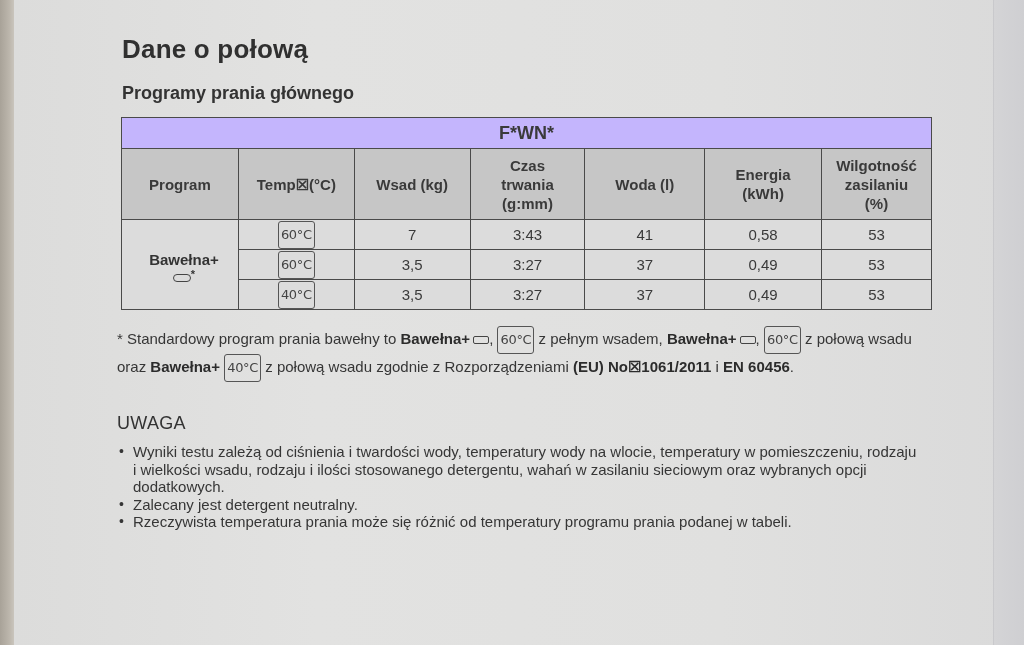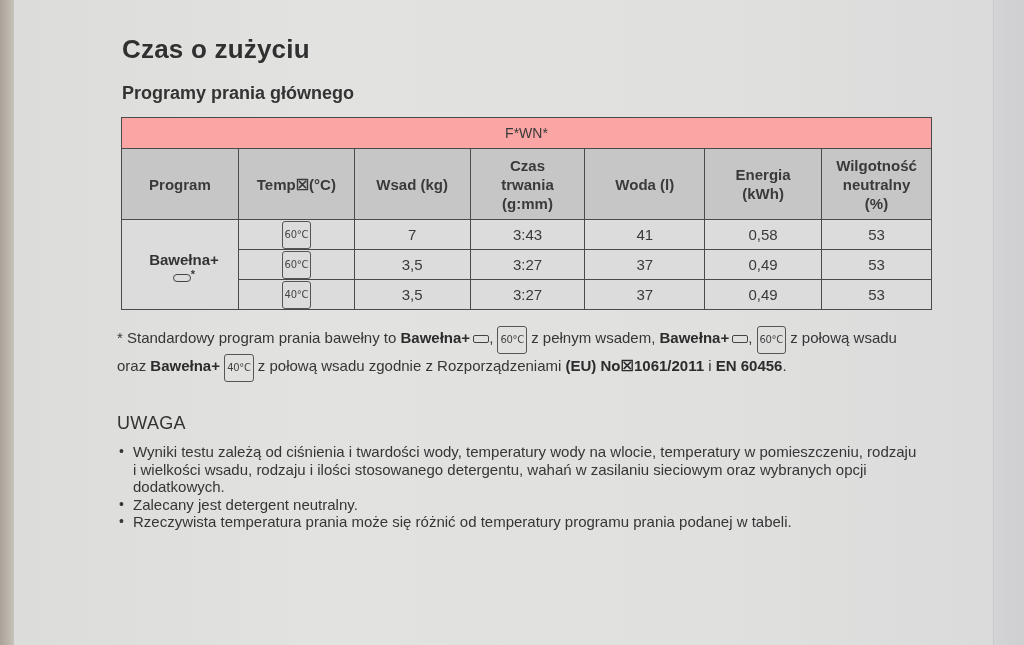--- a/index.html
+++ b/index.html
@@ -37,39 +37,39 @@
       border-collapse: collapse;
       font-size: 15px;
       color: #3a3a3a;
     }
     table.consumption td, table.consumption th {
       border: 1.5px solid #4a4a4a;
       text-align: center;
       vertical-align: middle;
     }
     .model-row th {
-      background: #fca5a5; height: 31px; font-weight: normal; font-size: 14px; color: #3a3a3a;
+      background: #c4b5fd; height: 31px; font-weight: bold; font-size: 18px; color: #3a3a3a;
     }
     .head-row th {
       background: #c6c6c6; height: 71px; font-weight: bold; font-size: 15px; line-height: 19px; color: #3a3a3a;
     }
     .data-row td { background: #dcdcdc; height: 30px; font-size: 15px; }
     td.program-cell {
       text-align: left; vertical-align: top; padding: 6px 0 0 8px;
       font-weight: bold; font-size: 15px; color: #333;
     }
     .prog-icon {
       display: inline-block; width: 18px; height: 8px; border: 1.5px solid #444;
       border-radius: 4px; margin-top: 4px; position: relative;
     }
     .prog-icon-wrap { display: block; }
     .asterisk { font-size: 11px; vertical-align: top; font-weight: bold; }
     .temp-icon {
       display: inline-block; border: 1px solid #555; border-radius: 3px;
-      font-size: 10px; line-height: 8px; padding: 9px 2px; color: #444;
+      font-size: 13px; line-height: 8px; padding: 9px 2px; color: #444;
       font-family: "DejaVu Sans", sans-serif; font-weight: normal; letter-spacing: -0.3px;
     }
     .footnote {
       position: absolute; left: 117px; top: 326px; width: 800px;
       font-size: 15px; line-height: 18px; color: #363636;
     }
     .footnote b { font-weight: bold; color: #2c2c2c; }
     .inline-rect {
       display: inline-block; width: 16px; height: 8px; border: 1.3px solid #444; border-radius: 2px;
       vertical-align: middle; margin-left: 3px;
@@ -87,21 +87,21 @@
       position: absolute; left: 2px; top: 0; font-size: 14px;
     }
   </style>
 </head>
 <body>
 
 <div class="desk"></div>
 <div class="page"></div>
 <div class="page-edge"></div>
 
-<h1 class="title">Czas o zużyciu</h1>
+<h1 class="title">Dane o połową</h1>
 <h2 class="subtitle">Programy prania głównego</h2>
 
 <table class="consumption">
   <colgroup>
     <col style="width:117px">
       <col style="width:116px">
       <col style="width:116px">
     <col style="width:115px">
       <col style="width:120px">
       <col style="width:117px">
@@ -120,21 +120,21 @@
       <span>trwania</span><br>
       <span>(g:mm)</span>
     </th>
     <th>Woda (l)</th>
     <th>
       <span>Energia</span><br>
       <span>(kWh)</span>
     </th>
     <th>
       <span>Wilgotność</span><br>
-      <span>neutralny</span><br>
+      <span>zasilaniu</span><br>
       <span>(%)</span>
     </th>
   </tr>
   <tr class="data-row">
     <td rowspan="3" class="program-cell">
       <span>Bawełna+</span>
       <span class="prog-icon-wrap"><span class="prog-icon"></span><span class="asterisk">*</span></span>
     </td>
     <td><span class="temp-icon">60°C</span></td>
     <td>7</td>

